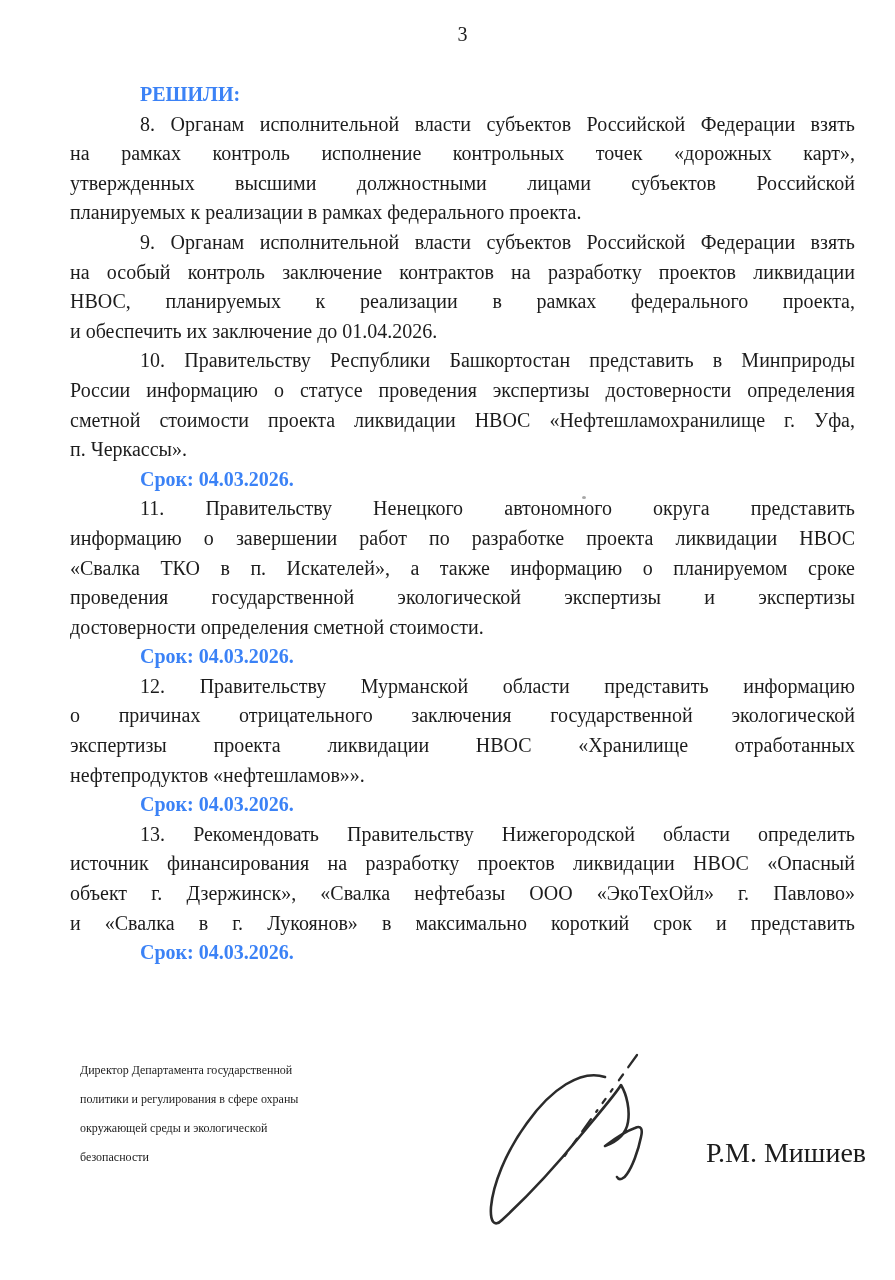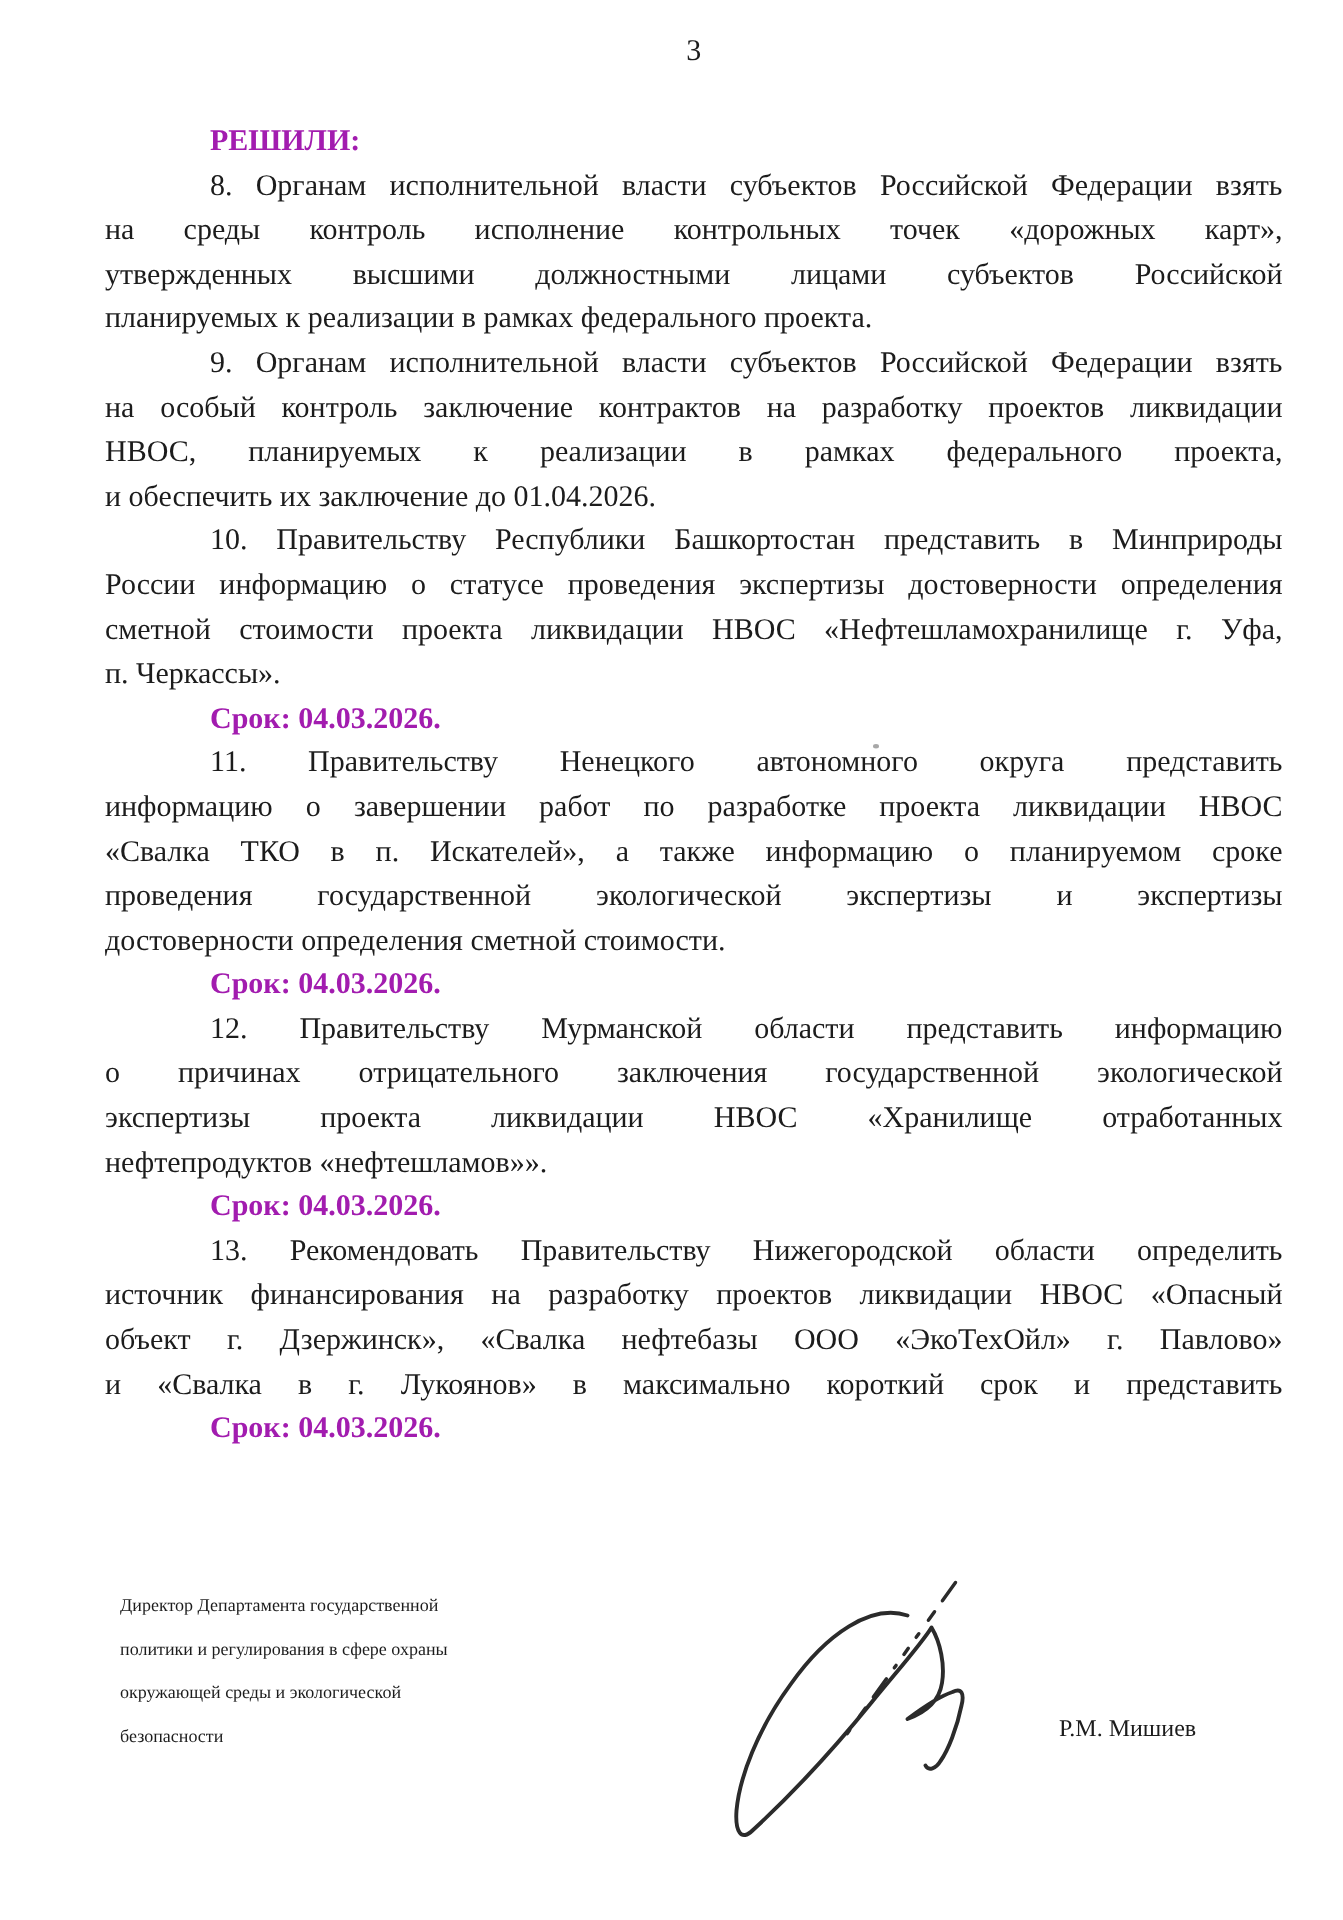--- a/index.html
+++ b/index.html
@@ -40,38 +40,38 @@
     text-indent: 70px;
   }
   .line.just {
     text-align: justify;
     text-align-last: justify;
   }
   .line.heading,
   .line.deadline {
     font-weight: bold;
     text-indent: 70px;
-    color: #a21caf;
+    color: #3b82f6;
   }
   .signature-title {
     position: absolute;
     left: 80px;
     top: 1056px;
     width: 420px;
   }
   .signature-title .sig-line {
     height: 29px;
     line-height: 29px;
     font-size: 12px;
   }
   .signature-name {
     position: absolute;
     left: 706px;
     top: 1138px;
-    font-size: 16px;
+    font-size: 28px;
     line-height: 29px;
     white-space: nowrap;
   }
   .signature-svg {
     position: absolute;
     left: 455px;
     top: 1025px;
     width: 260px;
     height: 230px;
   }
@@ -88,21 +88,21 @@
 </style>
 </head>
 <body>
 
 <div class="page-number">3</div>
 
 <div class="body-text">
   <div class="line heading">РЕШИЛИ:</div>
   <div id="blocks">
       <div class="line first just">8. Органам исполнительной власти субъектов Российской Федерации взять</div>
-      <div class="line just">на среды контроль исполнение контрольных точек «дорожных карт»,</div>
+      <div class="line just">на рамках контроль исполнение контрольных точек «дорожных карт»,</div>
       <div class="line just">утвержденных высшими должностными лицами субъектов Российской</div>
       <div class="line">планируемых к реализации в рамках федерального проекта.</div>
       <div class="line first just">9. Органам исполнительной власти субъектов Российской Федерации взять</div>
       <div class="line just">на особый контроль заключение контрактов на разработку проектов ликвидации</div>
       <div class="line just">НВОС, планируемых к реализации в рамках федерального проекта,</div>
       <div class="line">и обеспечить их заключение до 01.04.2026.</div>
       <div class="line first just">10. Правительству Республики Башкортостан представить в Минприроды</div>
       <div class="line just">России информацию о статусе проведения экспертизы достоверности определения</div>
       <div class="line just">сметной стоимости проекта ликвидации НВОС «Нефтешламохранилище г. Уфа,</div>
       <div class="line">п. Черкассы».</div>

